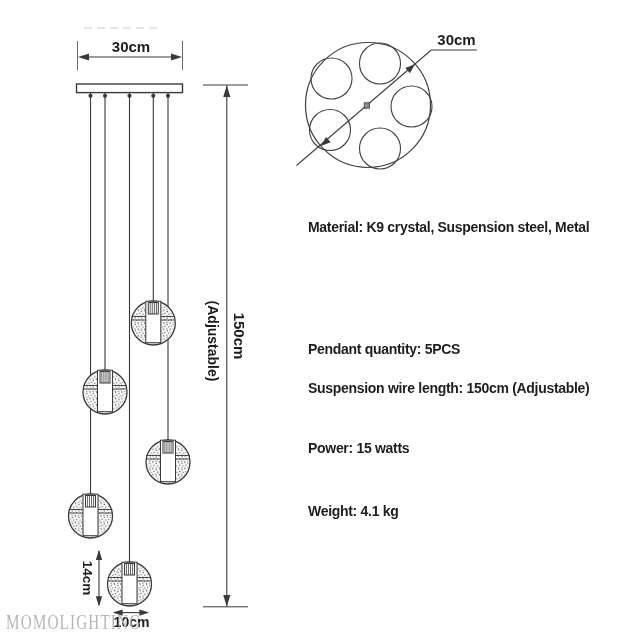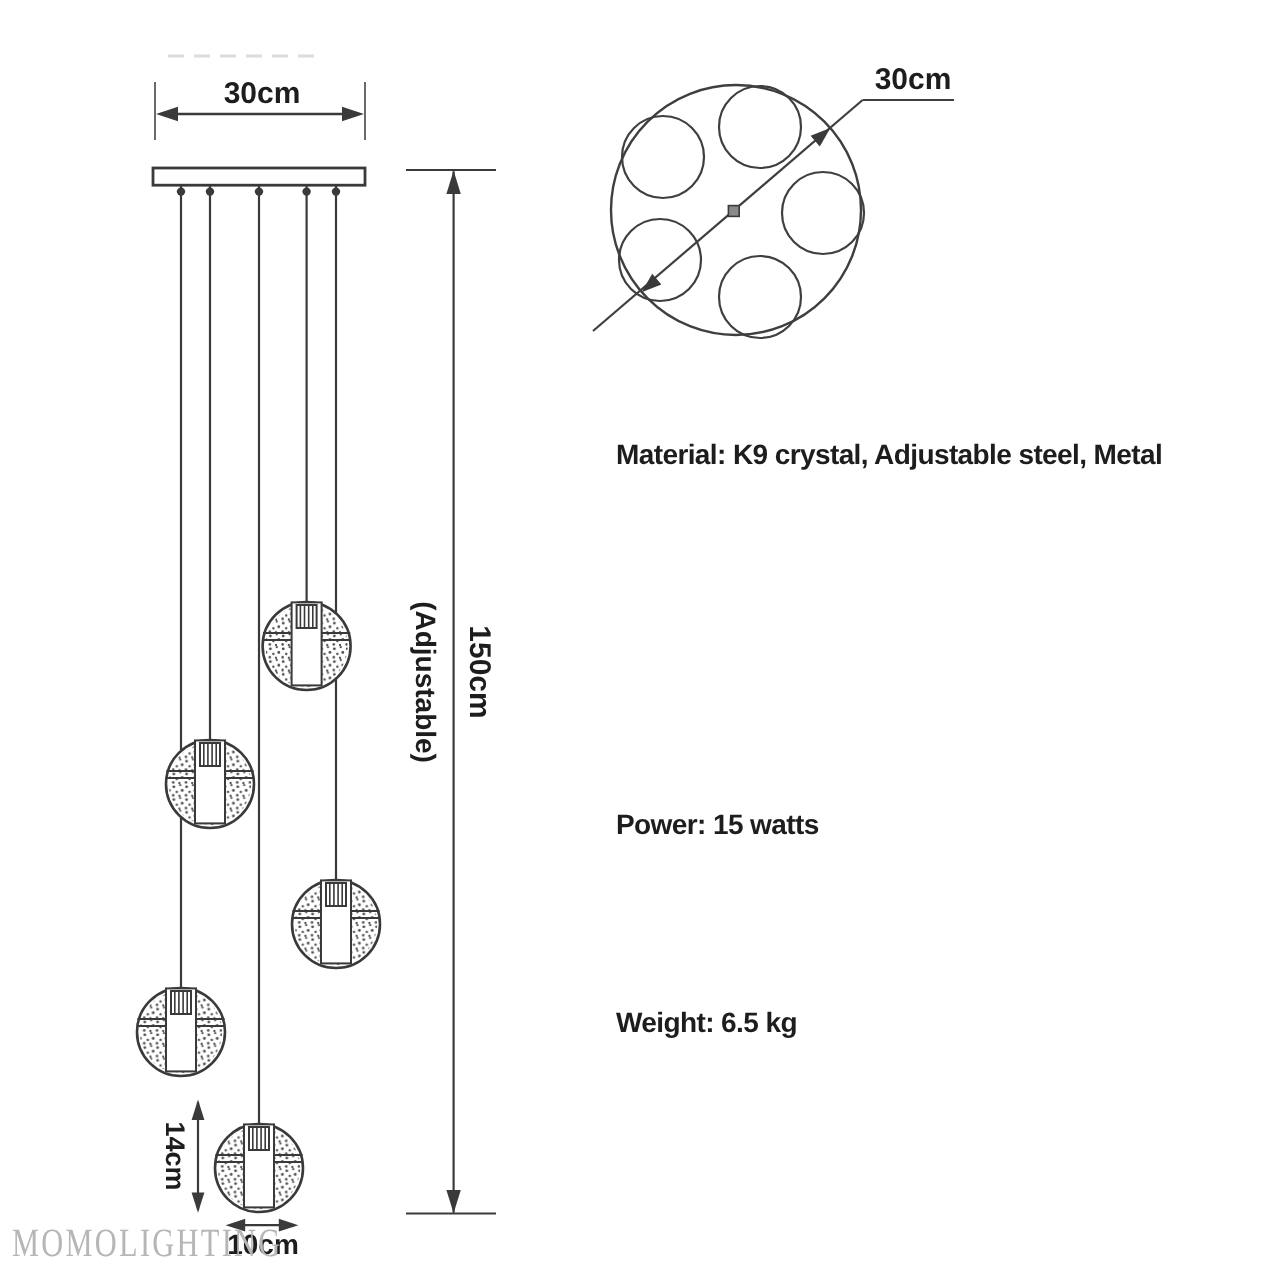--- a/index.html
+++ b/index.html
@@ -118,19 +118,21 @@
         <circle cx="330" cy="130" r="20.5"></circle>
         <circle cx="380" cy="148.5" r="20.5"></circle>
       </g>
       <polygon points="415.2,64 409.9,73.2 405.3,67.9" fill="#3a3a3a"></polygon>
       <polygon points="320.8,146.1 330.7,142.2 326.1,136.9" fill="#3a3a3a"></polygon>
       <rect x="364.2" y="102.8" width="5.4" height="5.4" fill="#8a8a8a" stroke="#3a3a3a" stroke-width="0.8"></rect>
       <text x="456.5" y="44.5" text-anchor="middle" font-size="15" font-weight="bold" fill="#1d1d1d">30cm</text>
     </g>
   </svg>
 
-  <div class="spec-line" style="top:219px">Material: K9 crystal, Adjustable steel, Metal</div>
-  <div class="spec-line" style="top:404px">Power: 15 watts</div>
-  <div class="spec-line" style="top:503px">Weight: 6.5 kg</div>
+  <div class="spec-line" style="top:219px">Material: K9 crystal, Suspension steel, Metal</div>
+  <div class="spec-line" style="top:341px">Pendant quantity: 5PCS</div>
+  <div class="spec-line" style="top:380px">Suspension wire length: 150cm (Adjustable)</div>
+  <div class="spec-line" style="top:440px">Power: 15 watts</div>
+  <div class="spec-line" style="top:503px">Weight: 4.1 kg</div>
 
   <div class="watermark">MOMOLIGHTING</div>
 
 </div>
 
 </body></html>

